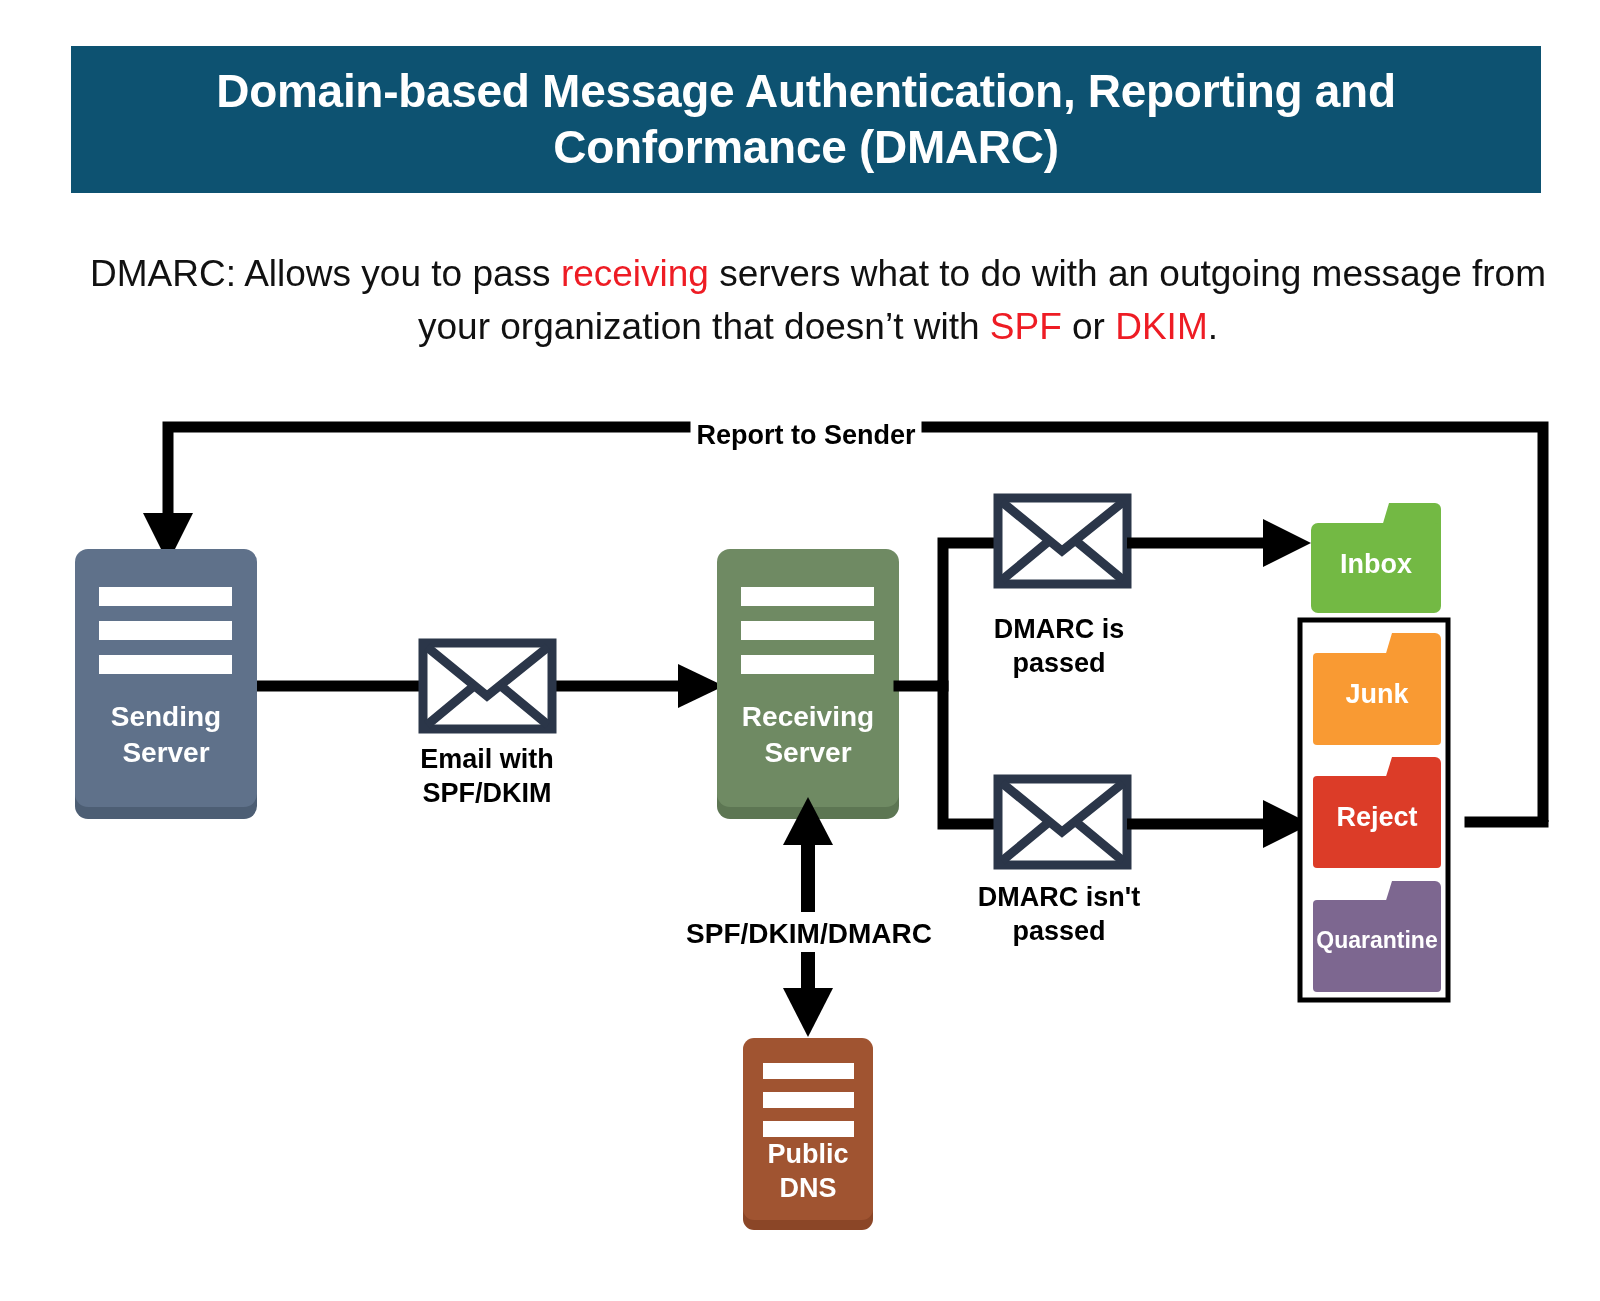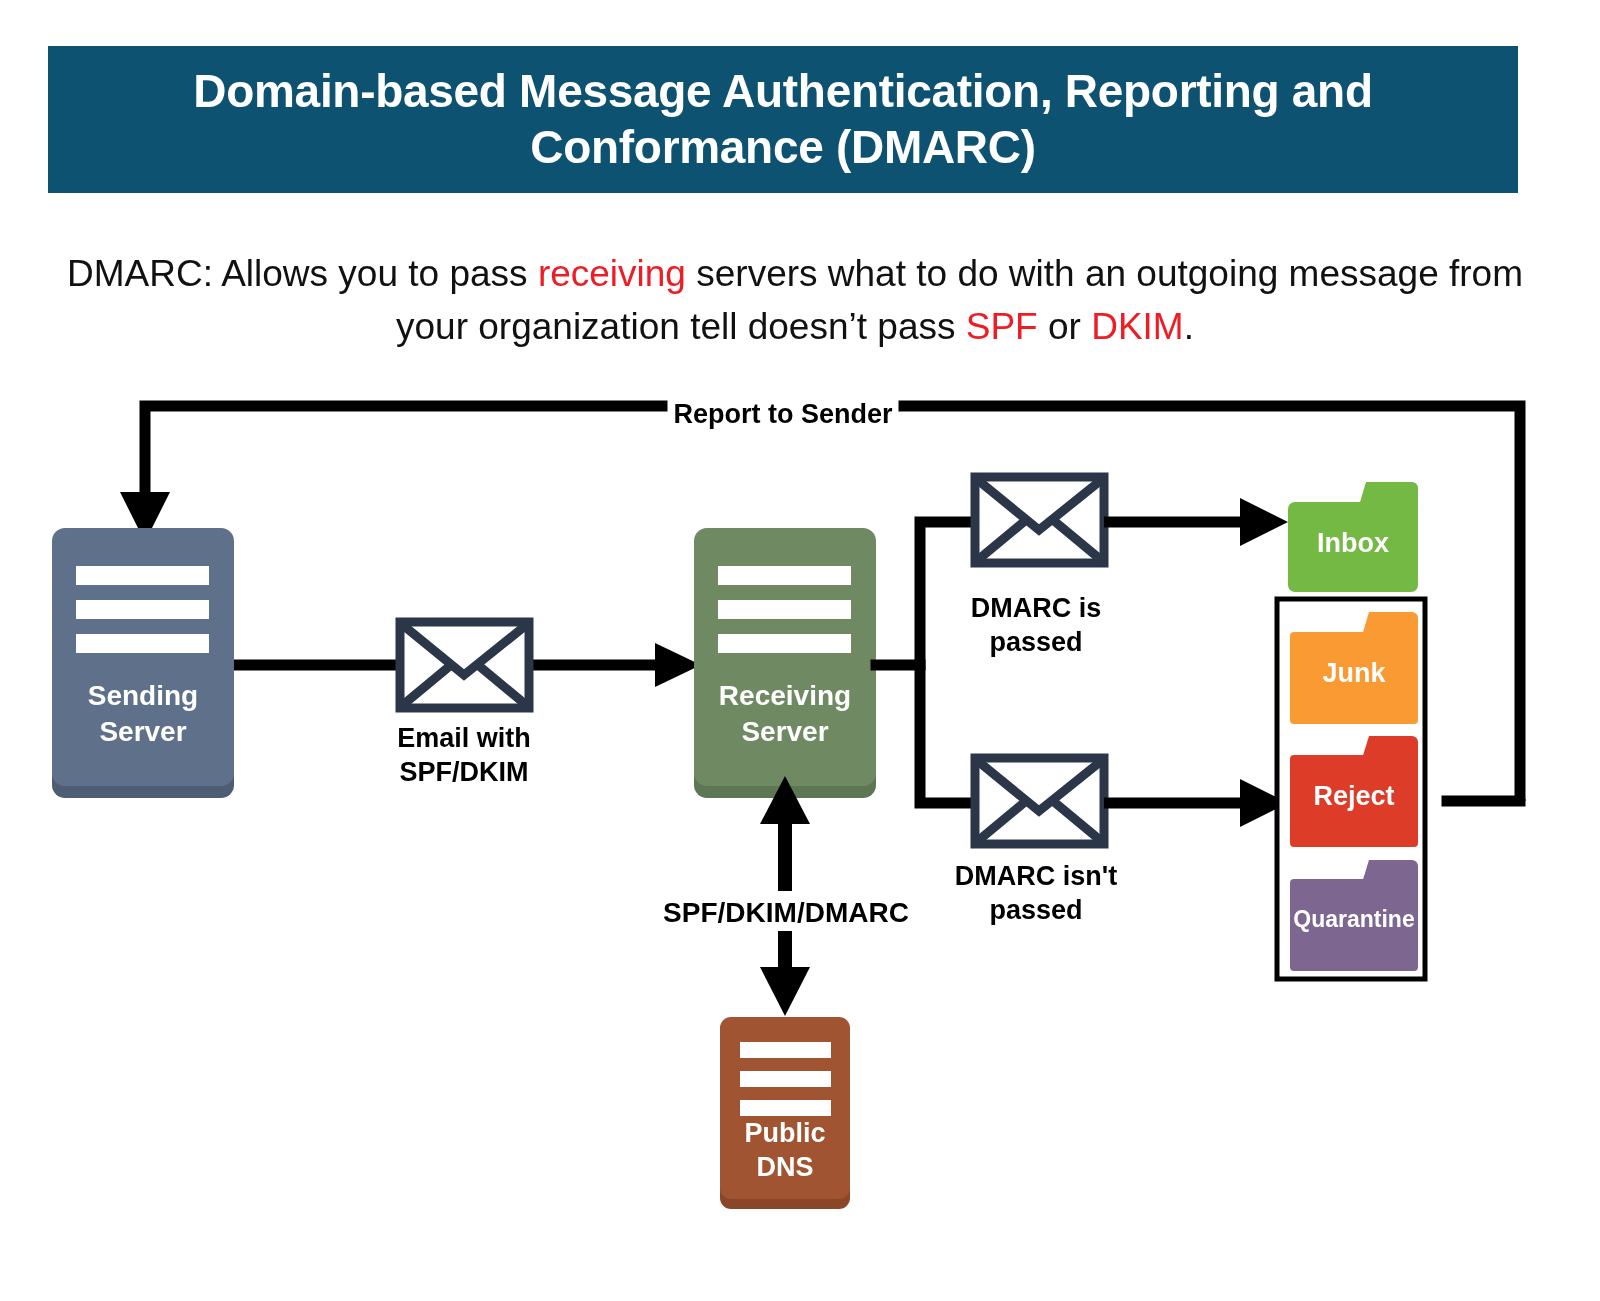--- a/index.html
+++ b/index.html
@@ -3,21 +3,21 @@
 <meta charset="utf-8">
 <style>
   html,body{margin:0;padding:0;background:#ffffff;}
   body{
     width:1600px;height:1301px;
     font-family:"Liberation Sans", sans-serif;
     color:#000;
     position:relative;
     overflow:hidden;
   }
-  #stage{position:absolute;inset:0;}
+  #stage{position:absolute;inset:0;margin-left:23px;}
 
   
   .banner{
     position:absolute;
     left:48px; top:46px;
     width:1470px; height:147px;
     background:#0d5271;
     display:flex; align-items:center; justify-content:center;
   }
   .banner h1{
@@ -39,21 +39,21 @@
     text-align:center;
     font-size:37px;
     line-height:1.42;
     color:#111;
   }
   .red{color:#ee1c24;}
 
   
   .diagram{
     position:absolute;
-    left:0; top:364px;
+    left:0; top:385px;
     width:1428px; height:890px;
   }
   .diagram svg{display:block;}
   .lbl{
     font-family:"Liberation Sans", sans-serif;
     font-weight:bold;
     fill:#000;
   }
   .node-label{
     font-family:"Liberation Sans", sans-serif;
@@ -65,21 +65,21 @@
 <body>
 
 <div id="stage">
 
   <div class="banner">
     <h1>Domain-based Message Authentication, Reporting and Conformance (DMARC)</h1>
   </div>
 
   <div class="intro">
     <span>DMARC: Allows you to pass </span><span class="red">receiving</span><span> servers what to do with an outgoing message from</span>
-    <span>your organization tell doesn’t pass </span><span class="red">SPF</span><span> or </span><span class="red">DKIM</span><span>.</span>
+    <span>your organization that doesn’t with </span><span class="red">SPF</span><span> or </span><span class="red">DKIM</span><span>.</span>
   </div>
 
   <div class="diagram">
     <svg width="1600" height="890" viewBox="0 0 1600 890" xmlns="http://www.w3.org/2000/svg">
       <defs>
         <marker id="arrowhead" markerWidth="7" markerHeight="7" refX="5.6" refY="3.5" orient="auto" markerUnits="strokeWidth">
           <polygon points="0,0 7,3.5 0,7" fill="#000"></polygon>
         </marker>
       </defs>
 

